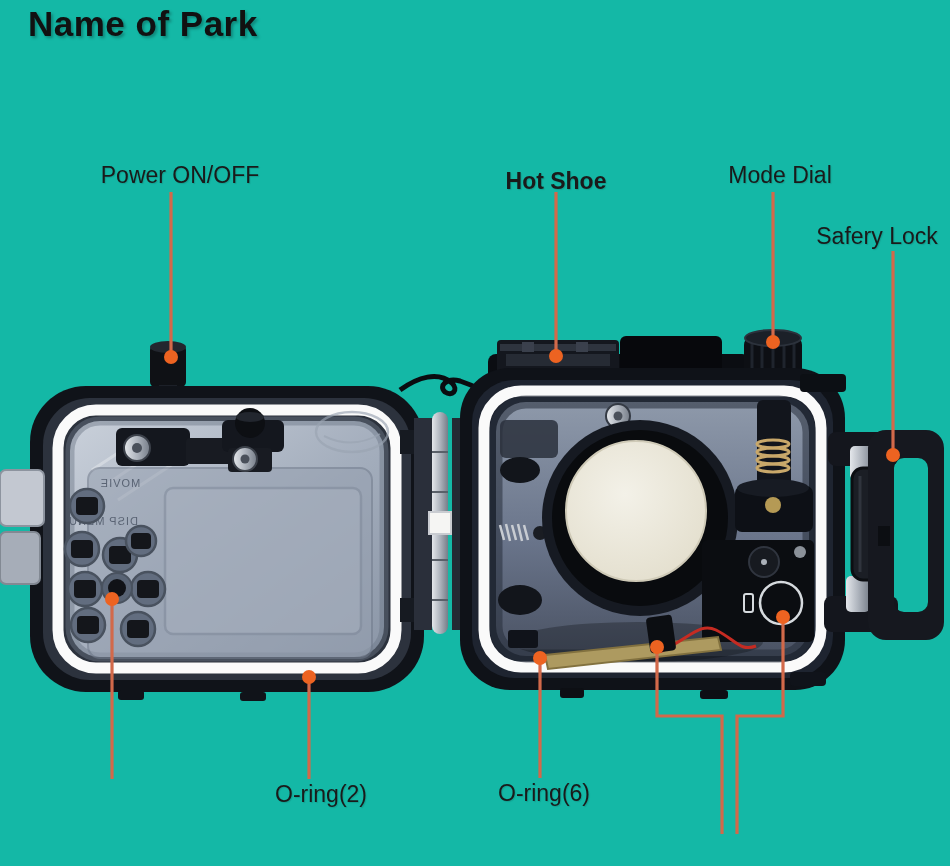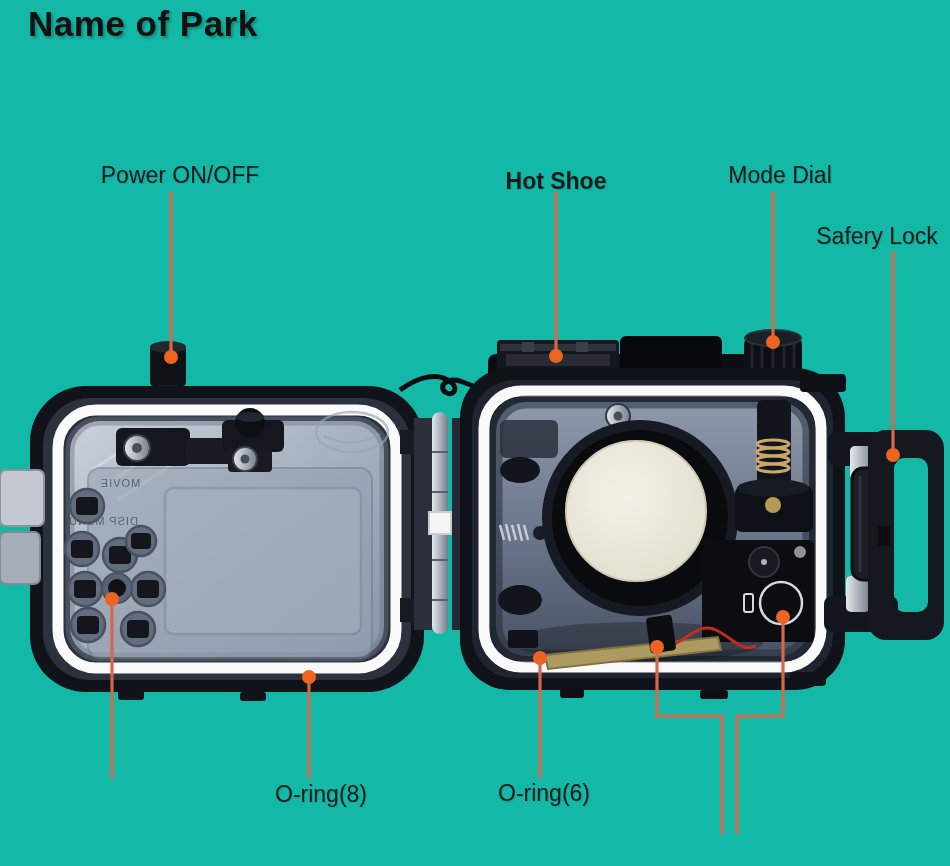--- a/index.html
+++ b/index.html
@@ -294,16 +294,16 @@
       <circle cx="540" cy="658" r="7"></circle>
       <circle cx="657" cy="647" r="7"></circle>
       <circle cx="783" cy="617" r="7"></circle>
     </g>
   </svg>
 
   <div class="part-label lbl-power">Power ON/OFF</div>
   <div class="part-label lbl-hotshoe">Hot Shoe</div>
   <div class="part-label lbl-modedial">Mode Dial</div>
   <div class="part-label lbl-safety">Safery Lock</div>
-  <div class="part-label lbl-oring1">O-ring(8)</div>
+  <div class="part-label lbl-oring1">O-ring(2)</div>
   <div class="part-label lbl-oring2">O-ring(6)</div>
 
 </div>
 
 </body></html>

